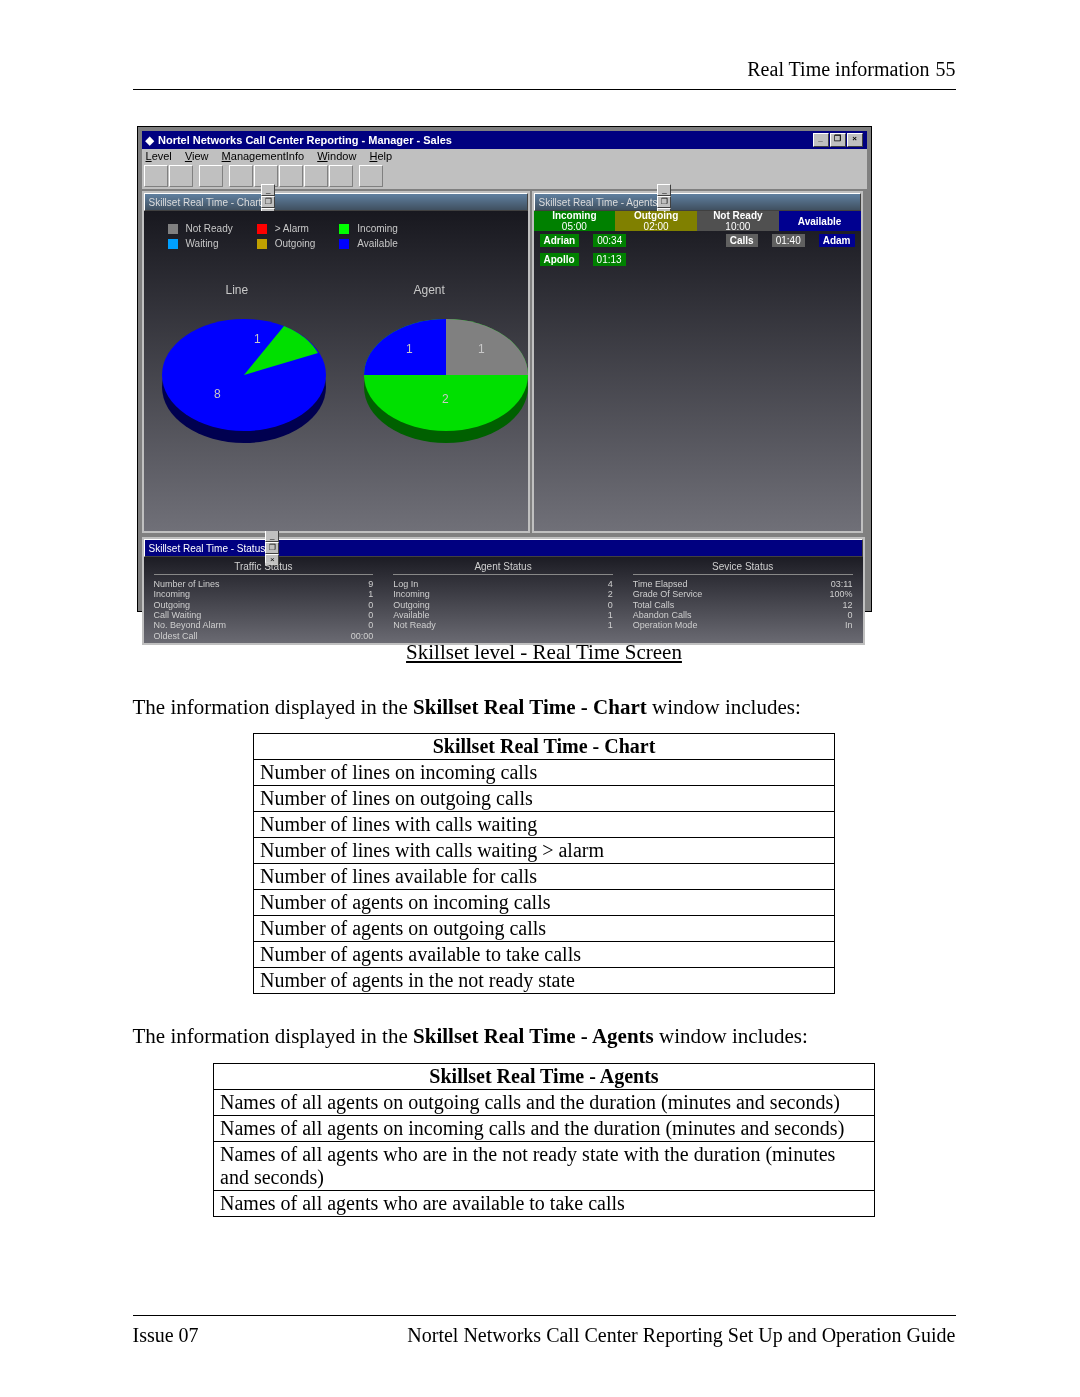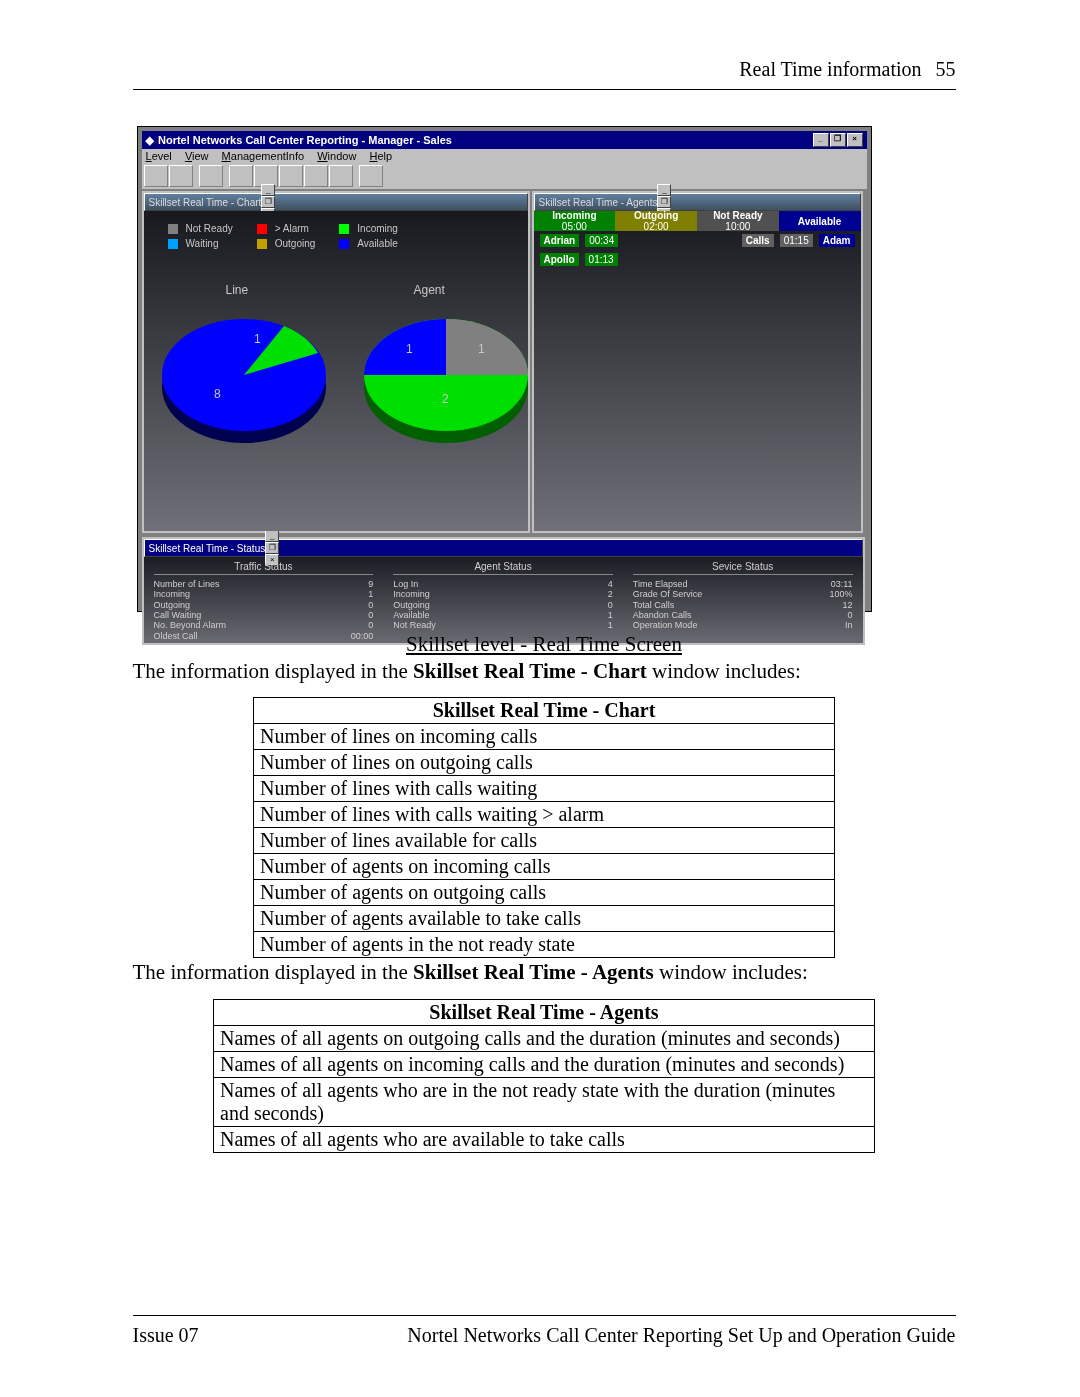--- a/index.html
+++ b/index.html
@@ -1,19 +1,19 @@
 <!DOCTYPE html>
 <html><head>
 <meta charset="utf-8">
 <style>
   html,body{margin:0;padding:0;background:#fff;font-family:"Times New Roman",serif;color:#000}
   .page{width:1031px;height:1397px;margin:0 auto;position:relative;box-sizing:border-box;padding:58px 100px 0 108px}
   .header-line{display:flex;justify-content:flex-end;font-size:20px;padding-bottom:6px}
   .hr{border-top:1.5px solid #000;margin-top:2px}
-  .page-num{margin-left:14px}
+  .page-num{margin-left:6px}
   .screenshot{width:735px;height:486px;margin:36px 0 0 4px;background:#808080;border:1px solid #000;box-sizing:border-box;padding:4px;font-family:Tahoma,Arial,sans-serif;font-size:10px;color:#c0c0c0}
   .titlebar{background:linear-gradient(#000080,#000080);height:18px;display:flex;align-items:center;color:#fff;font-weight:700;font-size:11px;padding:0 4px}
   .titlebar .tb-left{display:flex;align-items:center;gap:4px}
   .titlebar .tb-right{margin-left:auto;display:flex;gap:1px}
   .wbtn{width:14px;height:12px;background:#c0c0c0;border:1px solid #fff;border-right-color:#404040;border-bottom-color:#404040;font-size:8px;line-height:10px;text-align:center;color:#000}
   .menubar{background:#c0c0c0;color:#000;font-size:11px;padding:1px 4px}
   .menubar span{margin-right:10px}
   .menubar u{text-decoration:underline}
   .toolbar{background:#c0c0c0;height:26px;display:flex;align-items:center;padding:0 2px;gap:1px}
   .tbtn{width:22px;height:20px;background:#c0c0c0;border:1px solid #fff;border-right-color:#808080;border-bottom-color:#808080}
@@ -31,32 +31,32 @@
   .pie-lbl{position:absolute;top:72px;font-size:12px}
   .pie-wrap{position:relative}
   .agents-win{width:331px}
   .agents-body{height:320px;background:linear-gradient(#18181f,#707078)}
   .ag-head{display:flex;height:20px;font-size:10px;color:#fff}
   .ag-cell{flex:1;display:flex;flex-direction:column;align-items:center;justify-content:center;padding:2px 0}
   .ag-inc{background:#008000}
   .ag-out{background:#808000}
   .ag-nr{background:#505050}
   .ag-av{background:#000090}
-  .ag-row{display:flex;gap:6px;padding:3px 6px;font-size:10px;color:#fff}
+  .ag-row{display:flex;gap:14px;padding:3px 6px;font-size:10px;color:#fff}
   .ag-badge{background:#008000;padding:1px 4px}
   .ag-badge.nr{background:#606060}
   .ag-badge.av{background:#000090}
   .status-win{width:723px;margin-top:2px}
   .status-title{background:#000080;color:#fff}
   .status-body{height:86px;background:linear-gradient(#1c1c24,#6a6a72);display:flex;color:#cfcfcf;font-size:9px}
   .st-col{flex:1;padding:4px 10px}
   .st-head{text-align:center;border-bottom:1px solid #888;margin:0 0 4px;padding-bottom:2px;font-size:10px}
   .st-row{display:flex;justify-content:space-between;line-height:1.15}
-  .caption{text-align:center;font-size:21px;margin-top:20px;text-decoration:underline}
-  .para{font-size:21px;line-height:1.35}
+  .caption{text-align:center;font-size:21px;margin-top:28px;text-decoration:underline}
+  .para{font-size:21px;margin-top:28px;line-height:1.35}
   .tbl{margin:12px auto 0;border-collapse:collapse;font-size:20px;width:582px}
   .tbl th,.tbl td{border:1px solid #000;padding:1px 6px;text-align:left;font-weight:400}
   .tbl th{text-align:center;font-weight:700}
   .tbl.wide{width:662px}
   .footer{position:absolute;left:108px;right:100px;bottom:50px}
   .footer .hr{margin-bottom:8px}
   .footer-line{display:flex;font-size:20px}
   .footer-line .right{margin-left:auto}
 </style>
 </head>
@@ -199,21 +199,21 @@
               </div>
             <div class="ag-cell ag-av">
                 <b>Available</b>
               </div>
           </div>
           <div class="ag-row">
             <span class="ag-badge"><b>Adrian</b></span>
             <span class="ag-badge">00:34</span>
             <span style="flex:1"></span>
             <span class="ag-badge nr"><b>Calls</b></span>
-            <span class="ag-badge nr">01:15</span>
+            <span class="ag-badge nr">01:40</span>
             <span class="ag-badge av"><b>Adam</b></span>
           </div>
           <div class="ag-row">
             <span class="ag-badge"><b>Apollo</b></span>
             <span class="ag-badge">01:13</span>
           </div>
         </div>
       </div>
 
       <div class="subwin status-win">

